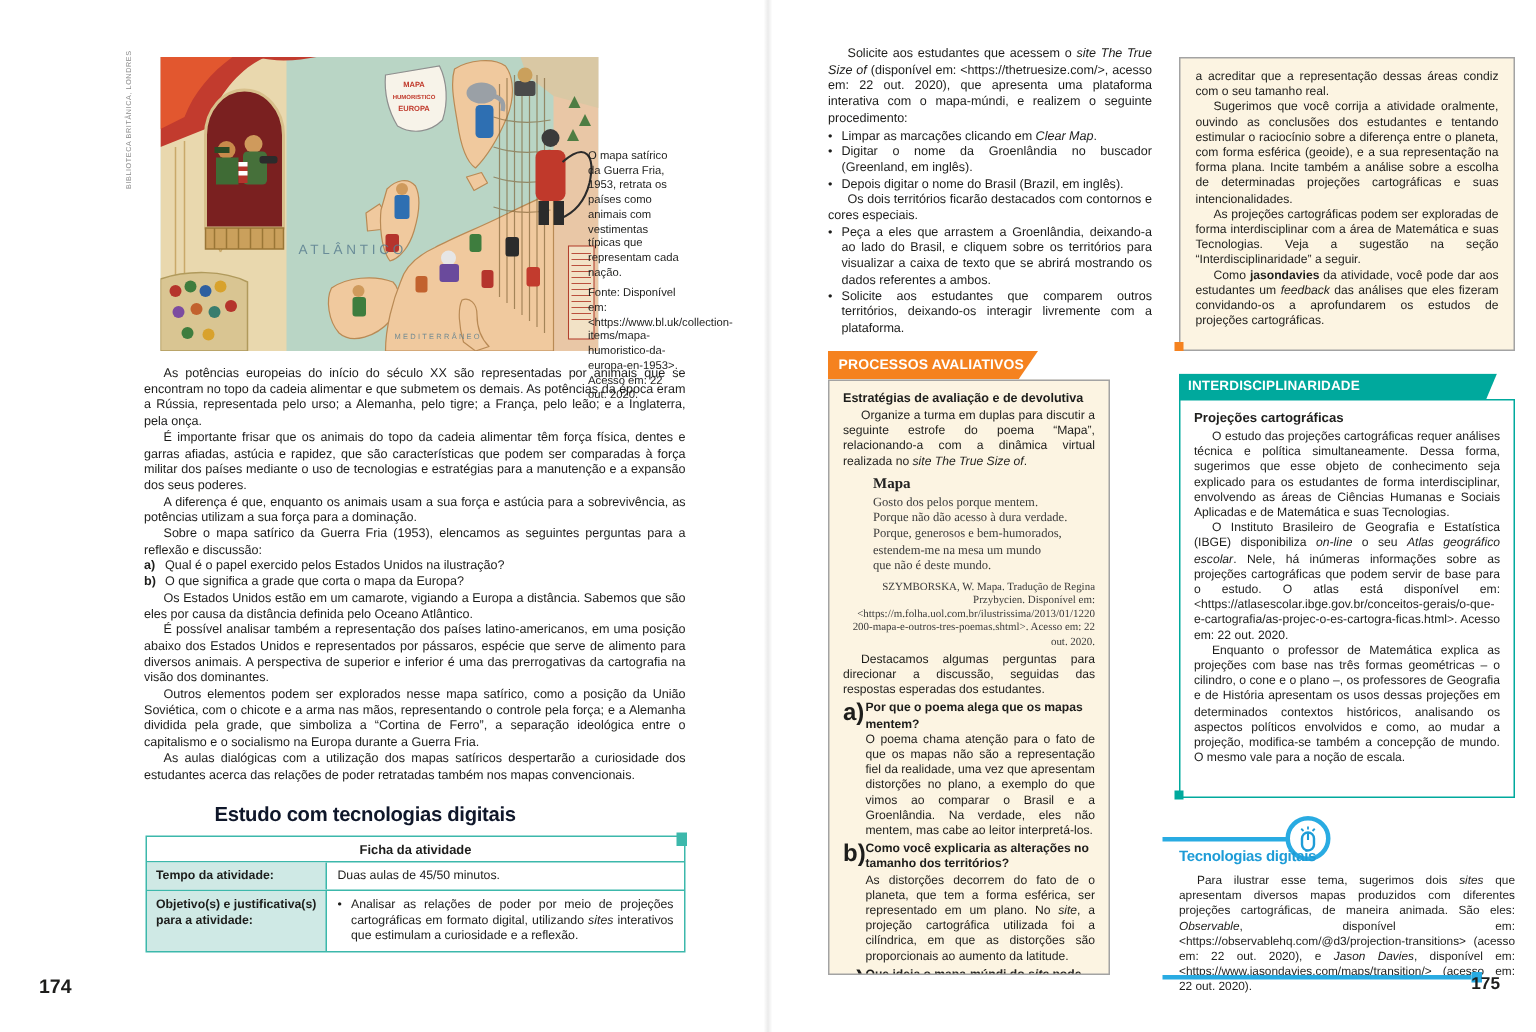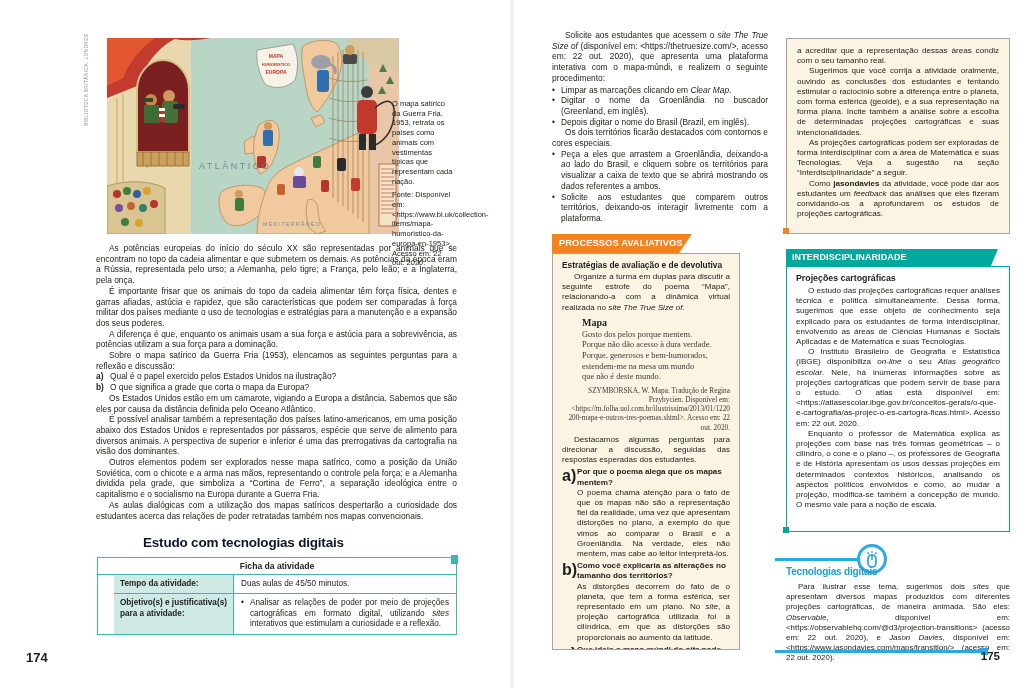--- a/index.html
+++ b/index.html
@@ -25,21 +25,21 @@
   .fig-caption .src { margin-top:4px; }
   .left-body { position:absolute; left:96px; top:243px; width:361px; }
   .qline { position:relative; padding-left:14px; text-align:left; }
   .qline .qlab { position:absolute; left:0; font-weight:bold; }
   .sec-heading { position:absolute; left:96px; top:535px; font-size:13.5px; font-weight:bold;
     letter-spacing:-.2px; color:#0f172a;margin-left:47px; }
 
   .ficha { position:absolute; left:97px; top:557px; width:360px; border:1.5px solid #3cb8ab; background:#fff; }
   .ficha .corner { position:absolute; top:-3px; right:-2px; width:7px; height:9px; background:#3cb8ab; }
   .ficha-title { text-align:center; font-weight:bold; font-size:8.6px; padding:3px 0 3px 0; border-bottom:1px solid #3cb8ab; }
-  .ficha-row { display:flex; border-bottom:1px solid #3cb8ab;margin-left:16px; }
+  .ficha-row { display:flex; border-bottom:1px solid #3cb8ab; }
   .ficha-row:last-child { border-bottom:none; }
   .ficha-cell-l { width:120px; background:#cfe9e5; padding:4px 6px; font-weight:bold; font-size:8.2px; line-height:10.4px; border-right:1px solid #3cb8ab; }
   .ficha-cell-r { flex:1; padding:4px 7px; font-size:8.2px; line-height:10.4px; text-align:justify; }
   .pagenum-left { position:absolute; left:26px; top:650px; font-size:13px; font-weight:bold; }
   .pagenum-right { position:absolute; right:24px; top:650px; font-size:11.5px; font-weight:bold; }
 
   
   .col1 { position:absolute; left:552px; width:216px; }
   .r-intro { top:30px; }
   .r-intro .para { margin-bottom:1px; }

